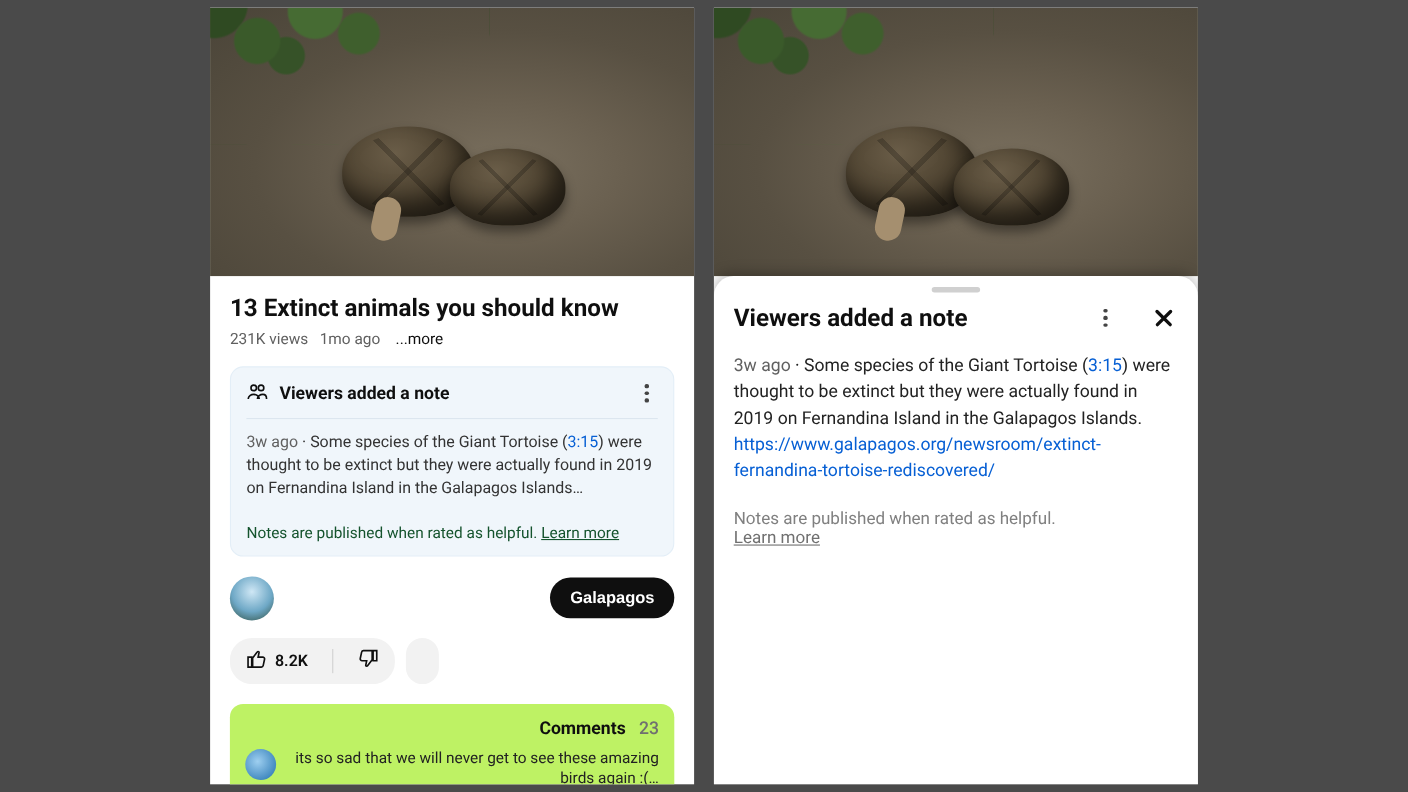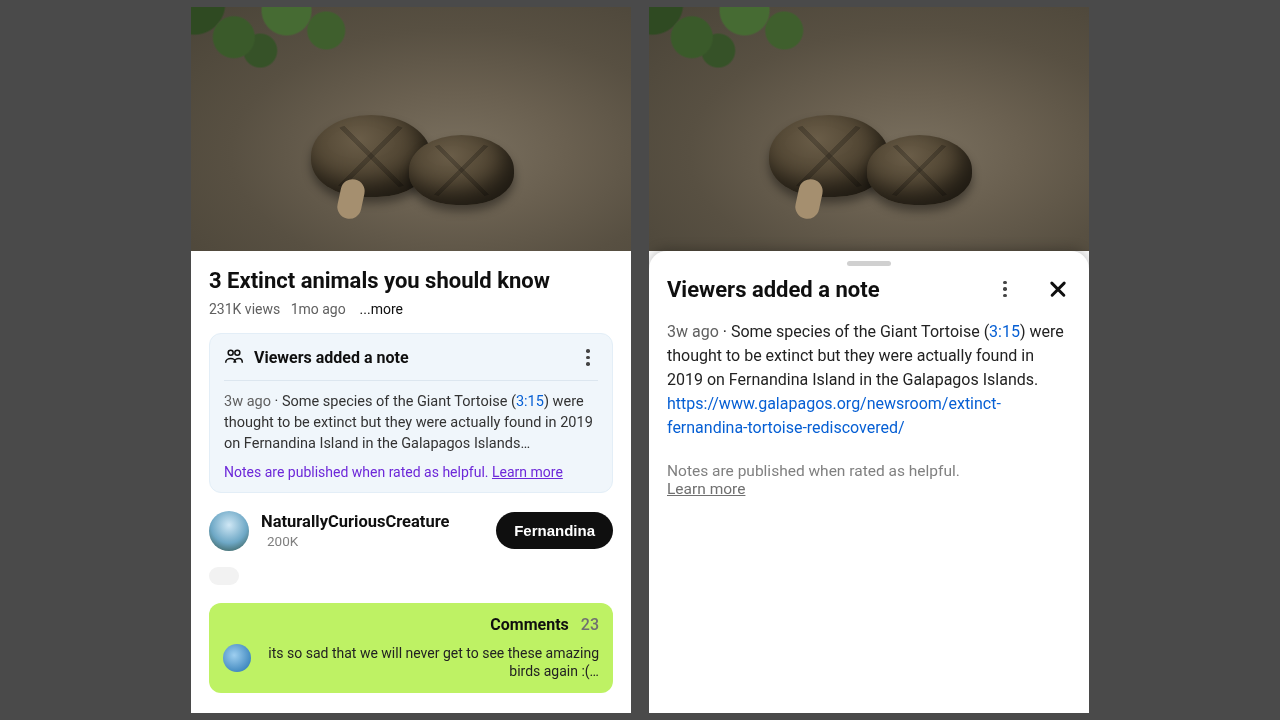--- a/index.html
+++ b/index.html
@@ -88,21 +88,21 @@
   .note-head{
     display:flex; align-items:center; gap:10px;
     padding-bottom:10px; border-bottom:1px solid #dce6ef;
   }
   .note-head .ntitle{ font-weight:700; font-size:16px; color:#0f0f0f; flex:1; }
   .dots{ width:20px; height:20px; display:flex; flex-direction:column; gap:3px; align-items:center; justify-content:center; cursor:pointer;}
   .dots span{ width:3.5px; height:3.5px; background:#444; border-radius:50%; }
   .note-body{ font-size:14.5px; color:#333; line-height:1.45; padding-top:10px; }
   .note-body .age{ color:#606060; }
   .note-body .ts{ color:#065fd4; }
-  .note-foot{ margin-top:10px; font-size:14px; color:#6d28d9; }
+  .note-foot{ margin-top:23px; font-size:14px; color:#14532d; }
   .note-foot .learn{ text-decoration:underline; cursor:pointer; }
 
   .channel-row{
     display:flex; align-items:center; gap:12px;
     margin-top:18px;
   }
   .avatar{
     width:40px; height:40px; border-radius:50%;
     background: radial-gradient(circle at 50% 35%, #cfe7f5, #6ea8c6 55%, #2d4d3f 100%);
     flex:none;
@@ -183,21 +183,21 @@
 <div class="phone left">
   <div class="thumb">
     <div class="rock-layer"></div>
     <div class="foliage"></div>
     <div class="tortoise one"></div>
     <div class="tortoise two"></div>
     <div class="neck"></div>
   </div>
 
   <div class="content">
-    <div class="title">3 Extinct animals you should know</div>
+    <div class="title">13 Extinct animals you should know</div>
     <div class="meta-row">
       <span>231K views</span>
       &nbsp;
       <span>1mo ago</span>
       &nbsp;&nbsp;
       <span class="more">...more</span>
     </div>
 
     <div class="note-card">
       <div class="note-head">
@@ -222,28 +222,42 @@
       </div>
       <div class="note-foot">
         <span>Notes are published when rated as helpful.</span>
         <span> </span>
         <span class="learn">Learn more</span>
       </div>
     </div>
 
     <div class="channel-row">
       <div class="avatar"></div>
-      <div>
-        <span class="ch-name">NaturallyCuriousCreature</span>
-        <span class="ch-subs">200K</span>
-      </div>
-      <button class="sub-btn">Fernandina</button>
+      <button class="sub-btn">Galapagos</button>
     </div>
 
     <div class="action-row">
+      <div class="pill likepair">
+        <div class="seg">
+          <span class="icon">
+            <svg viewBox="0 0 24 24">
+                <path d="M7 10v11H3V10h4zm3 11h7.5c1 0 1.8-.7 2-1.6l1.5-7c.3-1.3-.7-2.4-2-2.4H14l1-5c.1-.6-.3-1-1-1-.4 0-.8.2-1 .5L8 11v10h2z"></path>
+              </svg>
+          </span>
+          <span>8.2K</span>
+        </div>
+        <div class="divider"></div>
+        <div class="seg">
+          <span class="icon">
+            <svg viewBox="0 0 24 24">
+                <path d="M17 14V3h4v11h-4zm-3-11H6.5c-1 0-1.8.7-2 1.6l-1.5 7c-.3 1.3.7 2.4 2 2.4H10l-1 5c-.1.6.3 1 1 1 .4 0 .8-.2 1-.5L16 13V3h-2z"></path>
+              </svg>
+          </span>
+        </div>
+      </div>
       <div class="pill">
         
         
       </div>
     </div>
 
     <div class="comments">
       <div class="comments-head">
         <span>Comments</span>
         <span class="count">23</span>

